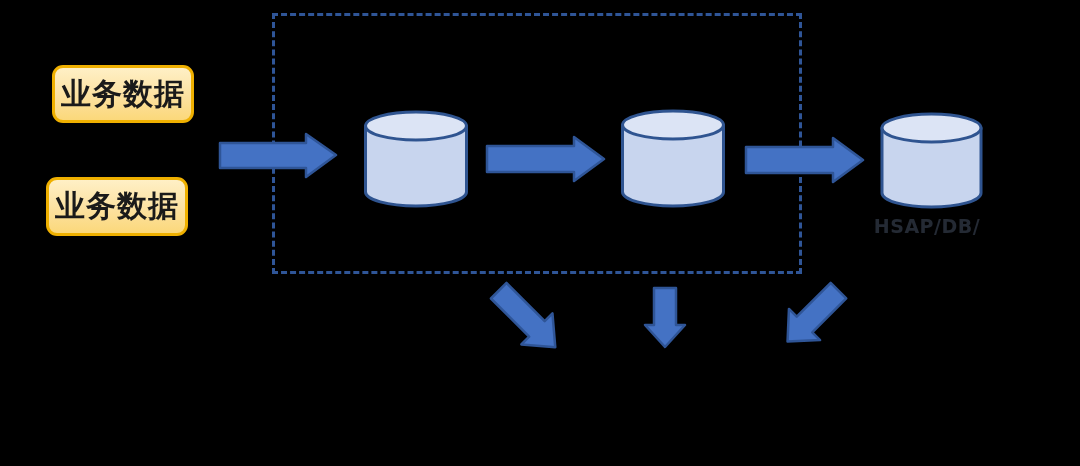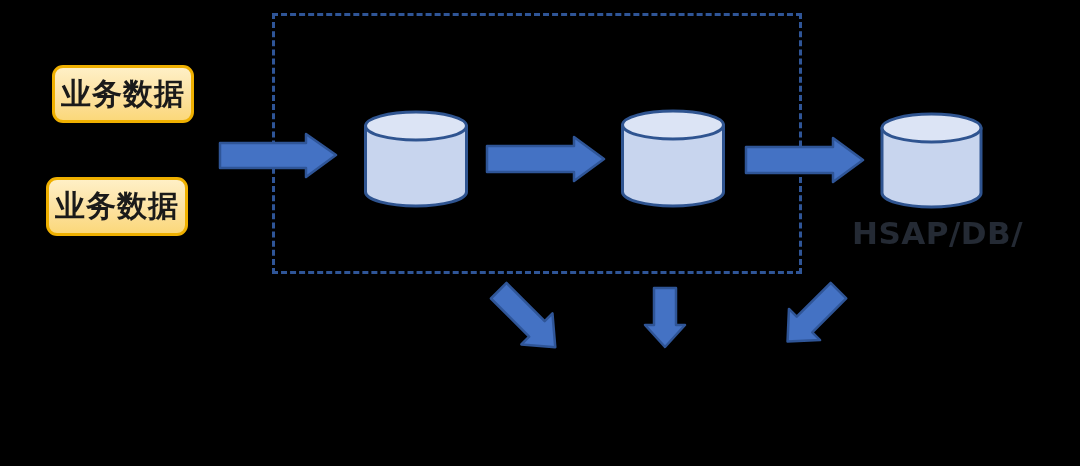--- a/index.html
+++ b/index.html
@@ -65,21 +65,21 @@
     stroke-width: 3;
     stroke-linejoin: round;
   }
 
   
   .sink-caption {
     position: absolute;
     left: 828px;
     top: 215px;
     width: 150px;
-    font-size: 31px;
+    font-size: 19px;
     font-weight: bold;
     color: #242A34;
     letter-spacing: 0.5px;
     white-space: nowrap;
     text-align: center;
   }
 </style>
 </head>
 <body>
 

